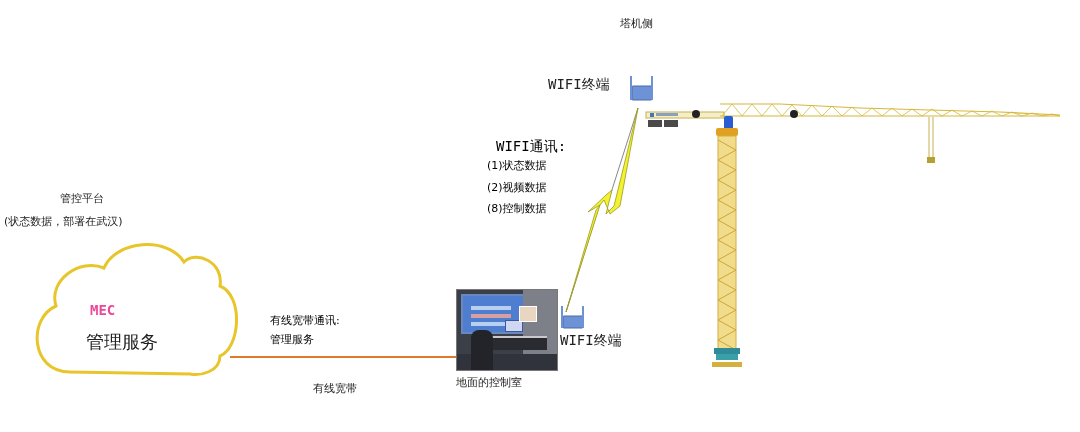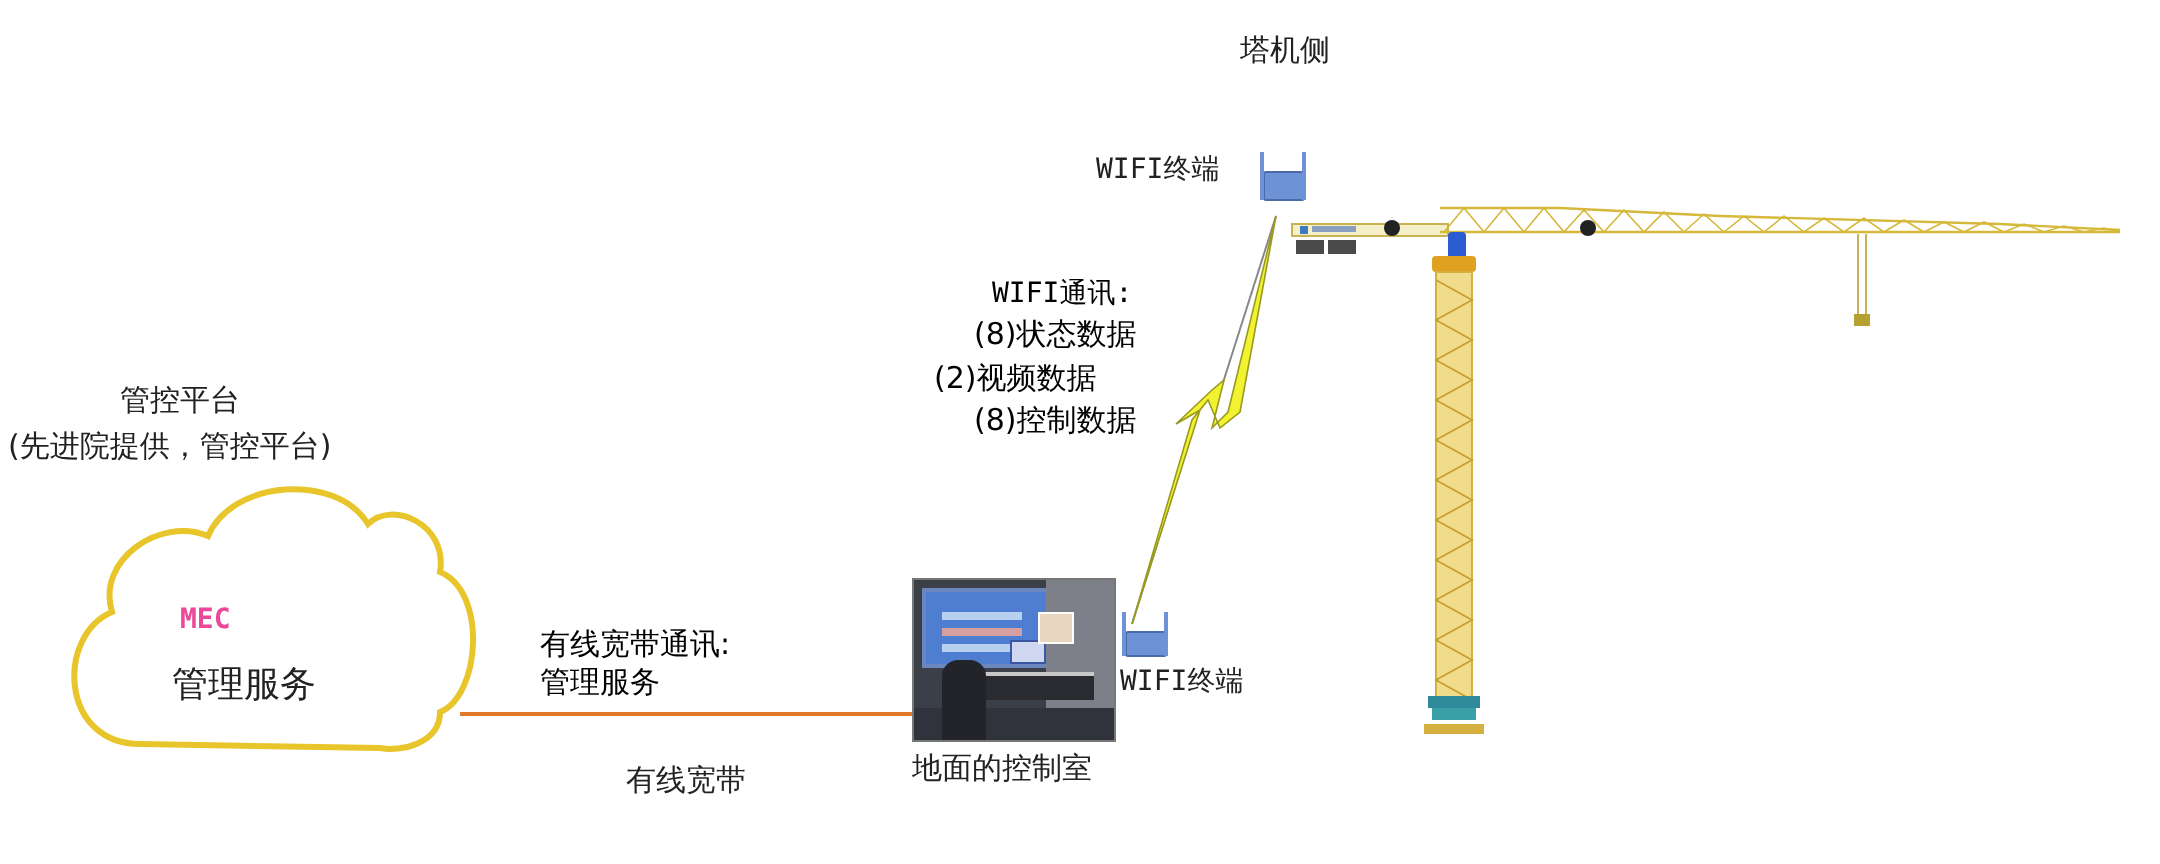--- a/index.html
+++ b/index.html
@@ -1,19 +1,19 @@
 <!DOCTYPE html>
 <html><head>
 <meta charset="utf-8">
 <style>
   html, body { margin:0; padding:0; background:#ffffff; }
   body { width:1080px; height:432px; position:relative; overflow:hidden;
          font-family:"DejaVu Sans","Liberation Sans",sans-serif; color:#222; }
   .abs { position:absolute; }
-  .lbl { font-size:15px; color:#222; white-space:nowrap; }
+  .lbl { font-size:11px; color:#222; white-space:nowrap; }
   .red { color:#000000; }
   .center { }
   svg.layer { position:absolute; left:0; top:0; }
   .room { position:absolute; left:456px; top:289px; width:100px; height:80px;
           background:#3b3f48; overflow:hidden; border:1px solid #777; }
   .room .screen { position:absolute; left:4px; top:4px; width:60px; height:36px;
           background:#4f7ed1; border:2px solid #6a88bd; }
   .room .screen .bars { position:absolute; left:8px; top:10px; width:40px; height:4px; background:#b8d0f0; box-shadow:0 8px 0 #d6a0a0, 0 16px 0 #b8d0f0; }
   .room .wall { position:absolute; left:66px; top:0; width:34px; height:80px; background:#7d8088; }
   .room .desk { position:absolute; left:30px; top:46px; width:60px; height:12px; background:#2a2b30; border-top:2px solid #c9c9c9; }
@@ -82,21 +82,21 @@
     <rect x="718" y="136" width="18" height="214" fill="#f0dc8a" stroke="#d4b040" stroke-width="1"></rect>
     <path d="M718 140 L736 150 L718 160 L736 170 L718 180 L736 190 L718 200 L736 210 L718 220 L736 230 L718 240 L736 250 L718 260 L736 270 L718 280 L736 290 L718 300 L736 310 L718 320 L736 330 L718 340 L736 350" stroke="#c9a030" stroke-width="0.9"></path>
 
     <rect x="714" y="348" width="26" height="6" fill="#2f8a9a" stroke="none"></rect>
     <rect x="716" y="354" width="22" height="6" fill="#3aa0a8" stroke="none"></rect>
     <rect x="712" y="362" width="30" height="5" fill="#d4b040" stroke="none"></rect>
   </g>
 </svg>
 
 <div class="abs lbl center" style="left:60px; top:191px; width:120px;">管控平台</div>
-<div class="abs lbl center" style="left:4px; top:214px; width:230px;">(先进院提供，管控平台)</div>
+<div class="abs lbl center" style="left:4px; top:214px; width:230px;">(状态数据，部署在武汉)</div>
 
 <div class="abs" style="left:90px; top:270px; font-size:14px; font-weight:bold; color:#ec4899; font-family:'DejaVu Sans Mono','Liberation Mono',monospace;margin-top:32px;">MEC</div>
 <div class="abs lbl" style="left:86px; top:330px; font-size:18px;">管理服务</div>
 
 <div class="abs lbl red center" style="left:270px; top:313px; width:150px;">有线宽带通讯:</div>
 <div class="abs lbl red center" style="left:270px; top:332px; width:150px;">管理服务</div>
 <div class="abs lbl" style="left:313px; top:381px;">有线宽带</div>
 
 <div class="room">
   <div class="screen">
@@ -110,15 +110,15 @@
   <div class="person"></div>
 </div>
 <div class="abs lbl" style="left:456px; top:375px;">地面的控制室</div>
 
 <div class="abs lbl" style="left:560px; top:332px; font-family:'DejaVu Sans Mono','Liberation Mono',monospace; font-size:14px;">WIFI终端</div>
 
 <div class="abs lbl" style="left:620px; top:16px;">塔机侧</div>
 <div class="abs lbl" style="left:548px; top:76px; font-family:'DejaVu Sans Mono','Liberation Mono',monospace; font-size:14px;">WIFI终端</div>
 
 <div class="abs lbl red" style="left:496px; top:138px; font-family:'DejaVu Sans Mono','Liberation Mono',monospace; font-size:14px;">WIFI通讯:</div>
-<div class="abs lbl red" style="left:487px; top:158px;">(8)状态数据</div>
-<div class="abs lbl red" style="left:467px; top:180px;text-align:right;">(2)视频数据</div>
+<div class="abs lbl red" style="left:487px; top:158px;">(1)状态数据</div>
+<div class="abs lbl red" style="left:487px; top:180px;text-align:right;">(2)视频数据</div>
 <div class="abs lbl red" style="left:487px; top:201px;">(8)控制数据</div>
 
 </body></html>

